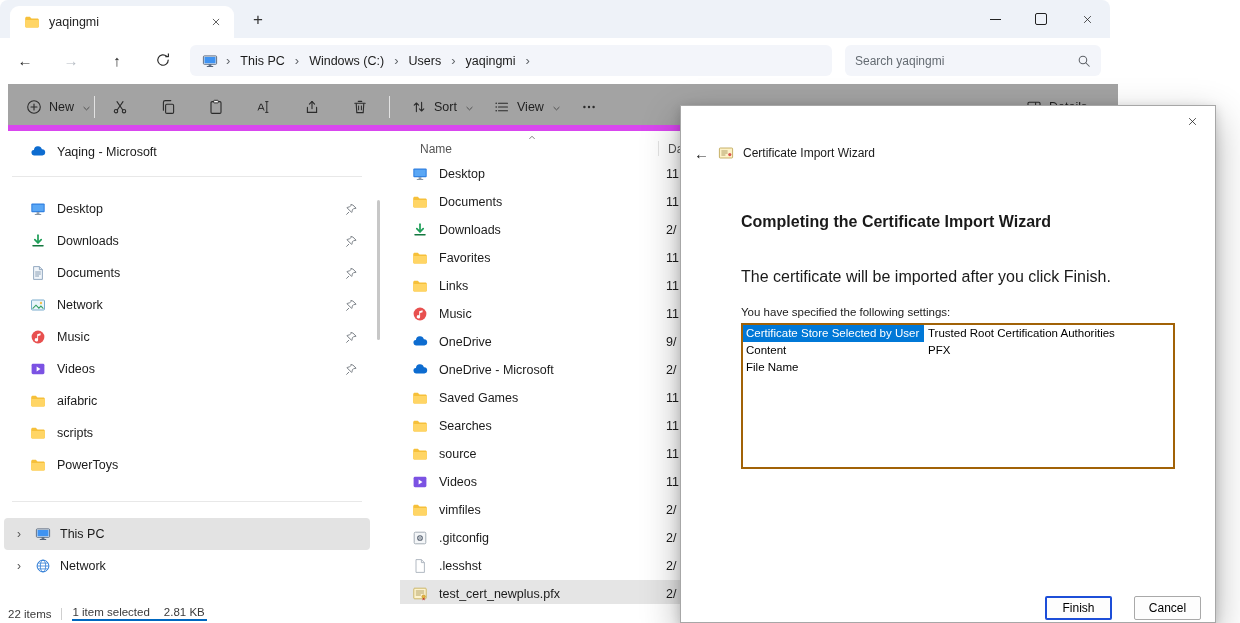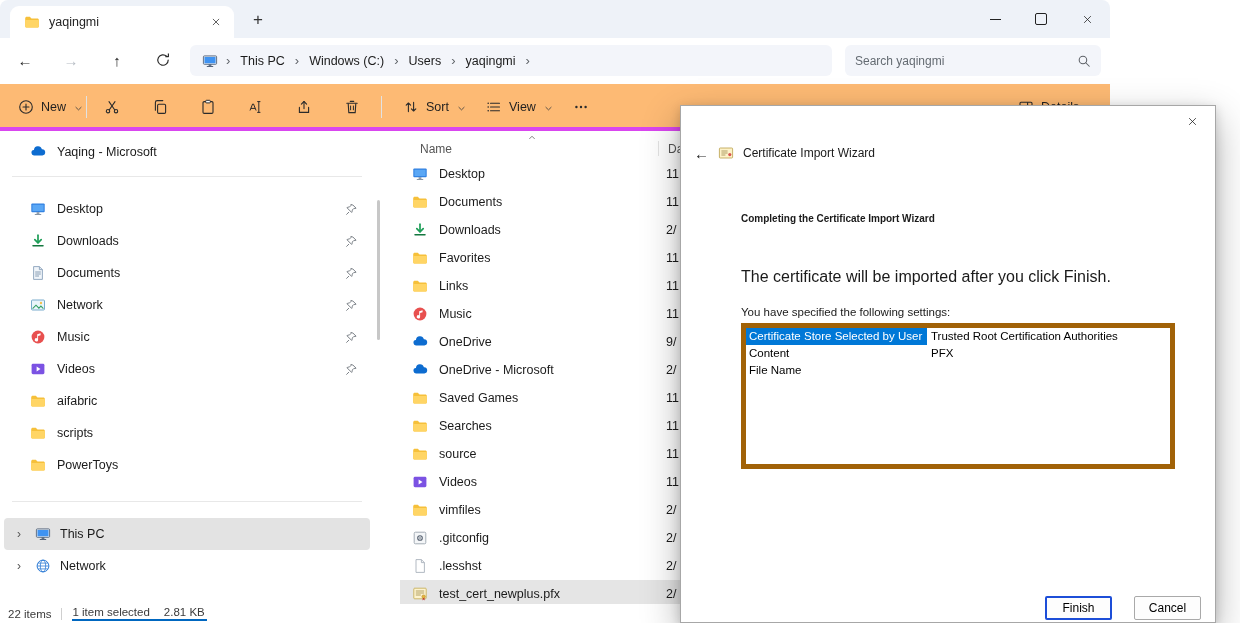--- a/index.html
+++ b/index.html
@@ -28,21 +28,21 @@
   .nav-btn{position:absolute;top:6px;width:34px;height:32px;display:flex;align-items:center;justify-content:center;font-size:15px;color:#1f1f1f;border-radius:4px;}
   .nav-btn.disabled{color:#b6bcc4;}
   .addressbar{position:absolute;left:190px;top:7px;width:642px;height:31px;background:#f3f5fa;border-radius:6px;display:flex;align-items:center;}
   .crumbs{display:flex;align-items:center;gap:8px;padding:0 12px;font-size:12.5px;color:#1b1b1b;white-space:nowrap;}
   .crumb{padding:1px 2px;}
   .crumb-sep{color:#5f6368;font-size:13px;}
   .searchbox{position:absolute;left:845px;top:7px;width:256px;height:31px;background:#f3f5fa;border-radius:6px;display:flex;align-items:center;padding:0 10px;box-sizing:border-box;}
   .search-ph{flex:1;font-size:12px;color:#646b72;}
 
   
-  .toolbar{position:absolute;left:0;top:84px;width:1110px;height:47px;background:#fdba74;border-bottom:4px solid #d946ef;box-sizing:border-box;}
+  .toolbar{position:absolute;left:8px;top:84px;width:1110px;height:47px;background:#a3a3a3;border-bottom:6px solid #d946ef;box-sizing:border-box;}
   .tb-btn{position:absolute;top:7px;height:32px;display:flex;align-items:center;justify-content:center;gap:7px;border-radius:4px;color:#1f1f1f;font-size:12.5px;padding:0 10px;}
   .icon-only{width:36px;padding:0;}
   .tb-sep{position:absolute;top:12px;width:1px;height:22px;background:#e2e2e2;}
 
   
   .sidebar{position:absolute;left:0;top:132px;width:374px;height:472px;font-size:12.5px;color:#1b1b1b;overflow:hidden;}
   .side-item{display:flex;align-items:center;height:32px;padding-left:26px;gap:11px;margin:0 4px;border-radius:4px;}
   .side-item.onedrive{margin-top:4px;}
   .side-item.first{margin-top:16px;}
   .side-divider{border-top:1px solid #e8e8e8;margin:8px 12px;}
@@ -71,24 +71,24 @@
   
   .statusbar{position:absolute;left:0;bottom:0;width:1110px;height:19px;background:#fff;display:flex;align-items:center;padding-left:8px;font-size:11.5px;color:#3b3b3b;z-index:3;box-sizing:border-box;}
   .sb-div{width:1px;height:12px;background:#cfcfcf;margin:0 10px;}
   .sb-sel{display:inline-flex;gap:14px;border-bottom:2px solid #0067c0;padding:0 2px 1px 0;}
 
   
   .dialog{position:absolute;left:680px;top:105px;width:536px;height:518px;background:#fff;border:1px solid #a7a7a7;box-sizing:border-box;z-index:10;box-shadow:0 14px 36px rgba(0,0,0,.30),0 3px 10px rgba(0,0,0,.16);}
   .dlg-close{position:absolute;top:0;right:0;width:45px;height:30px;display:flex;align-items:center;justify-content:center;}
   .dlg-header{position:absolute;left:0;top:34px;height:26px;display:flex;align-items:center;gap:9px;padding-left:13px;font-size:12px;color:#1a1a1a;}
   .dlg-back{font-size:15px;color:#1a1a1a;}
-  .dlg-heading{position:absolute;left:60px;top:107px;font-size:10px;font-weight:700;color:#1a1a1a;}
+  .dlg-heading{position:absolute;left:60px;top:107px;font-size:16px;font-weight:700;color:#1a1a1a;}
   .dlg-info{position:absolute;left:60px;top:162px;font-size:16px;color:#1a1a1a;}
   .dlg-settings-label{position:absolute;left:60px;top:200px;font-size:11.5px;color:#1a1a1a;}
-  .dlg-listbox{position:absolute;left:60px;top:217px;width:434px;height:146px;border:5px solid #a16207;background:#fff;font-size:11.5px;overflow:hidden;box-sizing:border-box;}
+  .dlg-listbox{position:absolute;left:60px;top:217px;width:434px;height:146px;border:2px solid #a16207;background:#fff;font-size:11.5px;overflow:hidden;box-sizing:border-box;}
   .srow{display:flex;height:17px;line-height:17px;}
   .skey{width:175px;padding:0 3px;white-space:nowrap;overflow:hidden;flex:0 0 auto;}
   .skey.sel{background:#0078d7;color:#fff;}
   .sval{padding:0 4px;white-space:nowrap;}
   .dlg-btn{position:absolute;top:490px;height:24px;width:67px;font-size:12px;font-family:inherit;background:#fdfdfd;display:flex;align-items:center;justify-content:center;border-radius:2px;}
   .dlg-btn.finish{left:356px;border:2px solid #1d4ed8;margin-left:8px;}
   .dlg-btn.cancel{left:453px;border:1px solid #a9a9a9;}
 </style>
 </head>
 <body>

